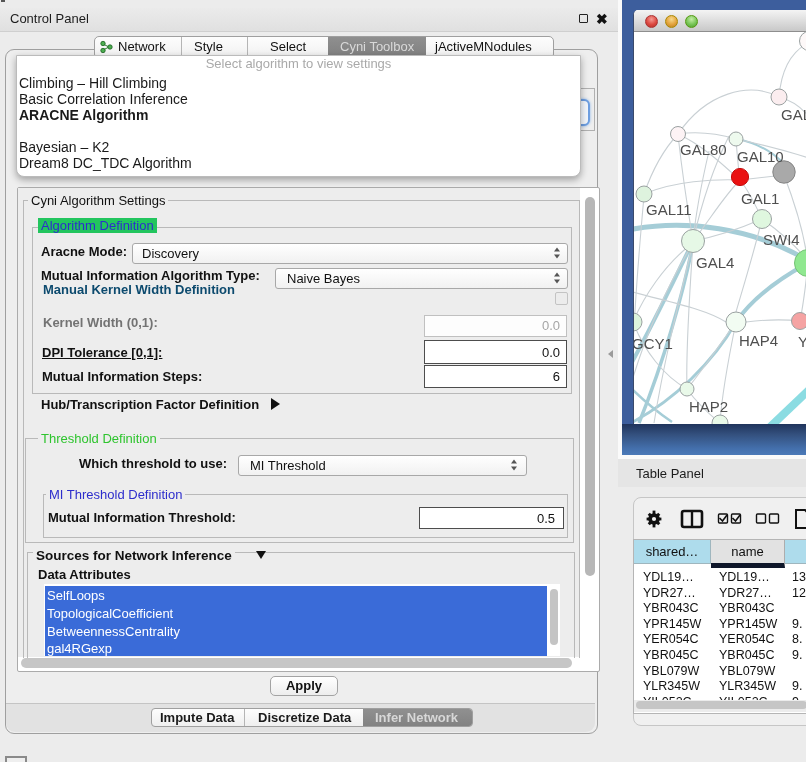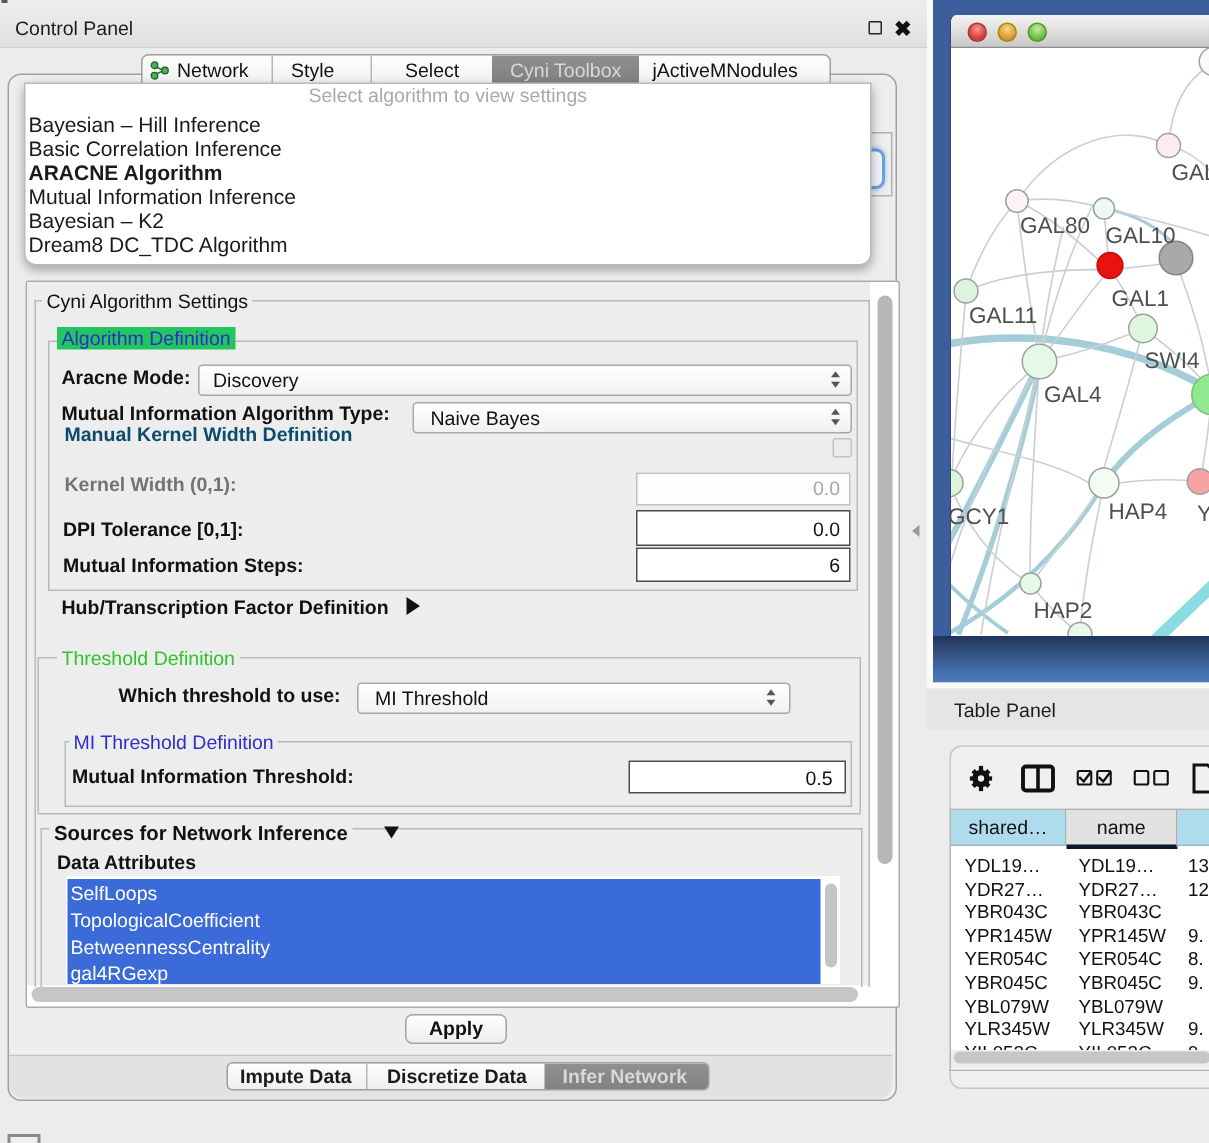--- a/index.html
+++ b/index.html
@@ -76,21 +76,21 @@
   </div>
 
   <div class="abs" style="left:43px;top:282px;font-weight:bold;color:#0c4a6e;">Manual Kernel Width Definition</div>
   <div class="abs" style="left:555px;top:292px;width:11px;height:11px;border:1px solid #c3c3c3;background:#ececec;border-radius:2px;"></div>
 
   <div class="abs" style="left:43px;top:315px;font-weight:bold;color:#737373;">Kernel Width (0,1):</div>
   <div class="abs" style="left:424px;top:315px;width:141px;height:20px;background:#fdfdfd;border:1px solid #c0c0c0;">
     <div class="abs" style="right:6px;top:2px;color:#a5a5a5;">0.0</div>
   </div>
 
-  <div class="abs" style="left:42px;top:345px;font-weight:bold;">DPI Tolerance [0,1]:</div>
+  <div class="abs" style="left:42px;top:345px;font-weight:bold;text-decoration:underline;">DPI Tolerance [0,1]:</div>
   <div class="abs" style="left:424px;top:340px;width:141px;height:22px;background:#ffffff;border:1px solid #4d4d4d;">
     <div class="abs" style="right:6px;top:4px;">0.0</div>
   </div>
 
   <div class="abs" style="left:42px;top:369px;font-weight:bold;">Mutual Information Steps:</div>
   <div class="abs" style="left:424px;top:365px;width:141px;height:21px;background:#ffffff;border:1px solid #4d4d4d;">
     <div class="abs" style="right:6px;top:3px;">6</div>
   </div>
 
   <div class="abs" style="left:41px;top:397px;font-weight:bold;">Hub/Transcription Factor Definition</div>
@@ -142,24 +142,23 @@
   <div class="abs" style="left:106px;top:1px;">Discretize Data</div>
   <div class="abs" style="left:223px;top:1px;color:#d8d8d8;">Infer Network</div>
 </div>
 
 <div class="abs" style="left:5px;top:756px;width:18px;height:10px;border:2px solid #8a8a8a;background:#efefef;"></div>
 
 <div class="abs" style="left:608px;top:350px;width:0;height:0;border-top:4px solid transparent;border-bottom:4px solid transparent;border-right:5px solid #9a9a9a;"></div>
 
 <div id="popup" class="abs" style="left:16px;top:55px;width:563px;height:120px;background:#ffffff;border:1px solid #bbbbbb;border-radius:0 0 8px 8px;box-shadow:0 3px 7px rgba(0,0,0,0.32);font-size:14px;color:#1a1a1a;">
   <div class="abs" style="left:0;top:0;width:563px;text-align:center;color:#a9a9a9;font-size:13px;">Select algorithm to view settings</div>
-  <div class="abs" style="left:2px;top:19px;">Bayesian – Hill Inference</div>
+  <div class="abs" style="left:2px;top:19px;">Climbing – Hill Climbing</div>
   <div class="abs" style="left:2px;top:35px;">Basic Correlation Inference</div>
   <div class="abs" style="left:2px;top:51px;font-weight:bold;">ARACNE Algorithm</div>
-  <div class="abs" style="left:2px;top:67px;">Mutual Information Inference</div>
   <div class="abs" style="left:2px;top:83px;">Bayesian – K2</div>
   <div class="abs" style="left:2px;top:99px;">Dream8 DC_TDC Algorithm</div>
 </div>
 
 <div class="abs" style="left:618px;top:0;width:4px;height:762px;background:#fafafa;"></div>
 <div id="desktop" class="abs" style="left:622px;top:0;width:184px;height:455px;background:#3d5e9d;overflow:hidden;">
   <div class="abs" style="left:0;top:424px;width:184px;height:31px;background:linear-gradient(#20345c,#34517f 35%,#4470ad 80%,#4c7ab8);"></div>
 
   <div class="abs" style="left:11px;top:10px;width:180px;height:414px;border-radius:5px 0 0 0;overflow:hidden;background:#ffffff;border-left:1px solid #3a4a6b;box-sizing:border-box;">
     <div class="abs" style="left:0;top:0;width:180px;height:21px;background:linear-gradient(#f4f4f4,#c8c8c8);border-bottom:1px solid #8e8e8e;"></div>
@@ -276,21 +275,21 @@
       <path d="M 74.5 10 L 77.5 13 L 82 7"></path>
       <path d="M 87.5 10 L 90.5 13 L 95 7"></path>
     </g>
     <g fill="none" stroke="#111" stroke-width="2">
       <path d="M 151 2 L 160 2 L 164 6 L 164 20 L 151 20 Z"></path>
     </g>
   </svg>
 
   <div class="abs" style="left:15px;top:84px;width:173px;height:173px;background:#ffffff;border:1px solid #b5b5b5;border-right:none;overflow:hidden;font-size:12.5px;color:#111;">
     <div class="abs" style="left:0;top:0;width:76px;height:23px;background:#aedcec;border-right:1px solid #9fb6be;border-bottom:1px solid #9fb6be;text-align:center;line-height:23px;font-size:13px;">shared…</div>
-    <div class="abs" style="left:77px;top:0;width:73px;height:23px;background:#e2e2e2;border-right:1px solid #adadad;border-bottom:3px solid #0f172a;text-align:center;line-height:23px;font-size:13px;">name</div>
+    <div class="abs" style="left:77px;top:0;width:73px;height:23px;background:#e2e2e2;border-right:1px solid #adadad;border-bottom:5px solid #0f172a;text-align:center;line-height:23px;font-size:13px;">name</div>
     <div class="abs" style="left:151px;top:0;width:40px;height:23px;background:#aedcec;border-bottom:1px solid #9fb6be;"></div>
     <div id="rows" class="abs" style="left:0;top:30px;width:190px;">
         <div class="abs" style="left:9px;top:0px;">YDL19…</div>
         <div class="abs" style="left:85px;top:0px;">YDL19…</div>
         <div class="abs" style="left:158px;top:0px;">13</div>
         <div class="abs" style="left:9px;top:15.6px;">YDR27…</div>
         <div class="abs" style="left:85px;top:15.6px;">YDR27…</div>
         <div class="abs" style="left:158px;top:15.6px;">12</div>
         <div class="abs" style="left:9px;top:31.2px;">YBR043C</div>
         <div class="abs" style="left:85px;top:31.2px;">YBR043C</div>

